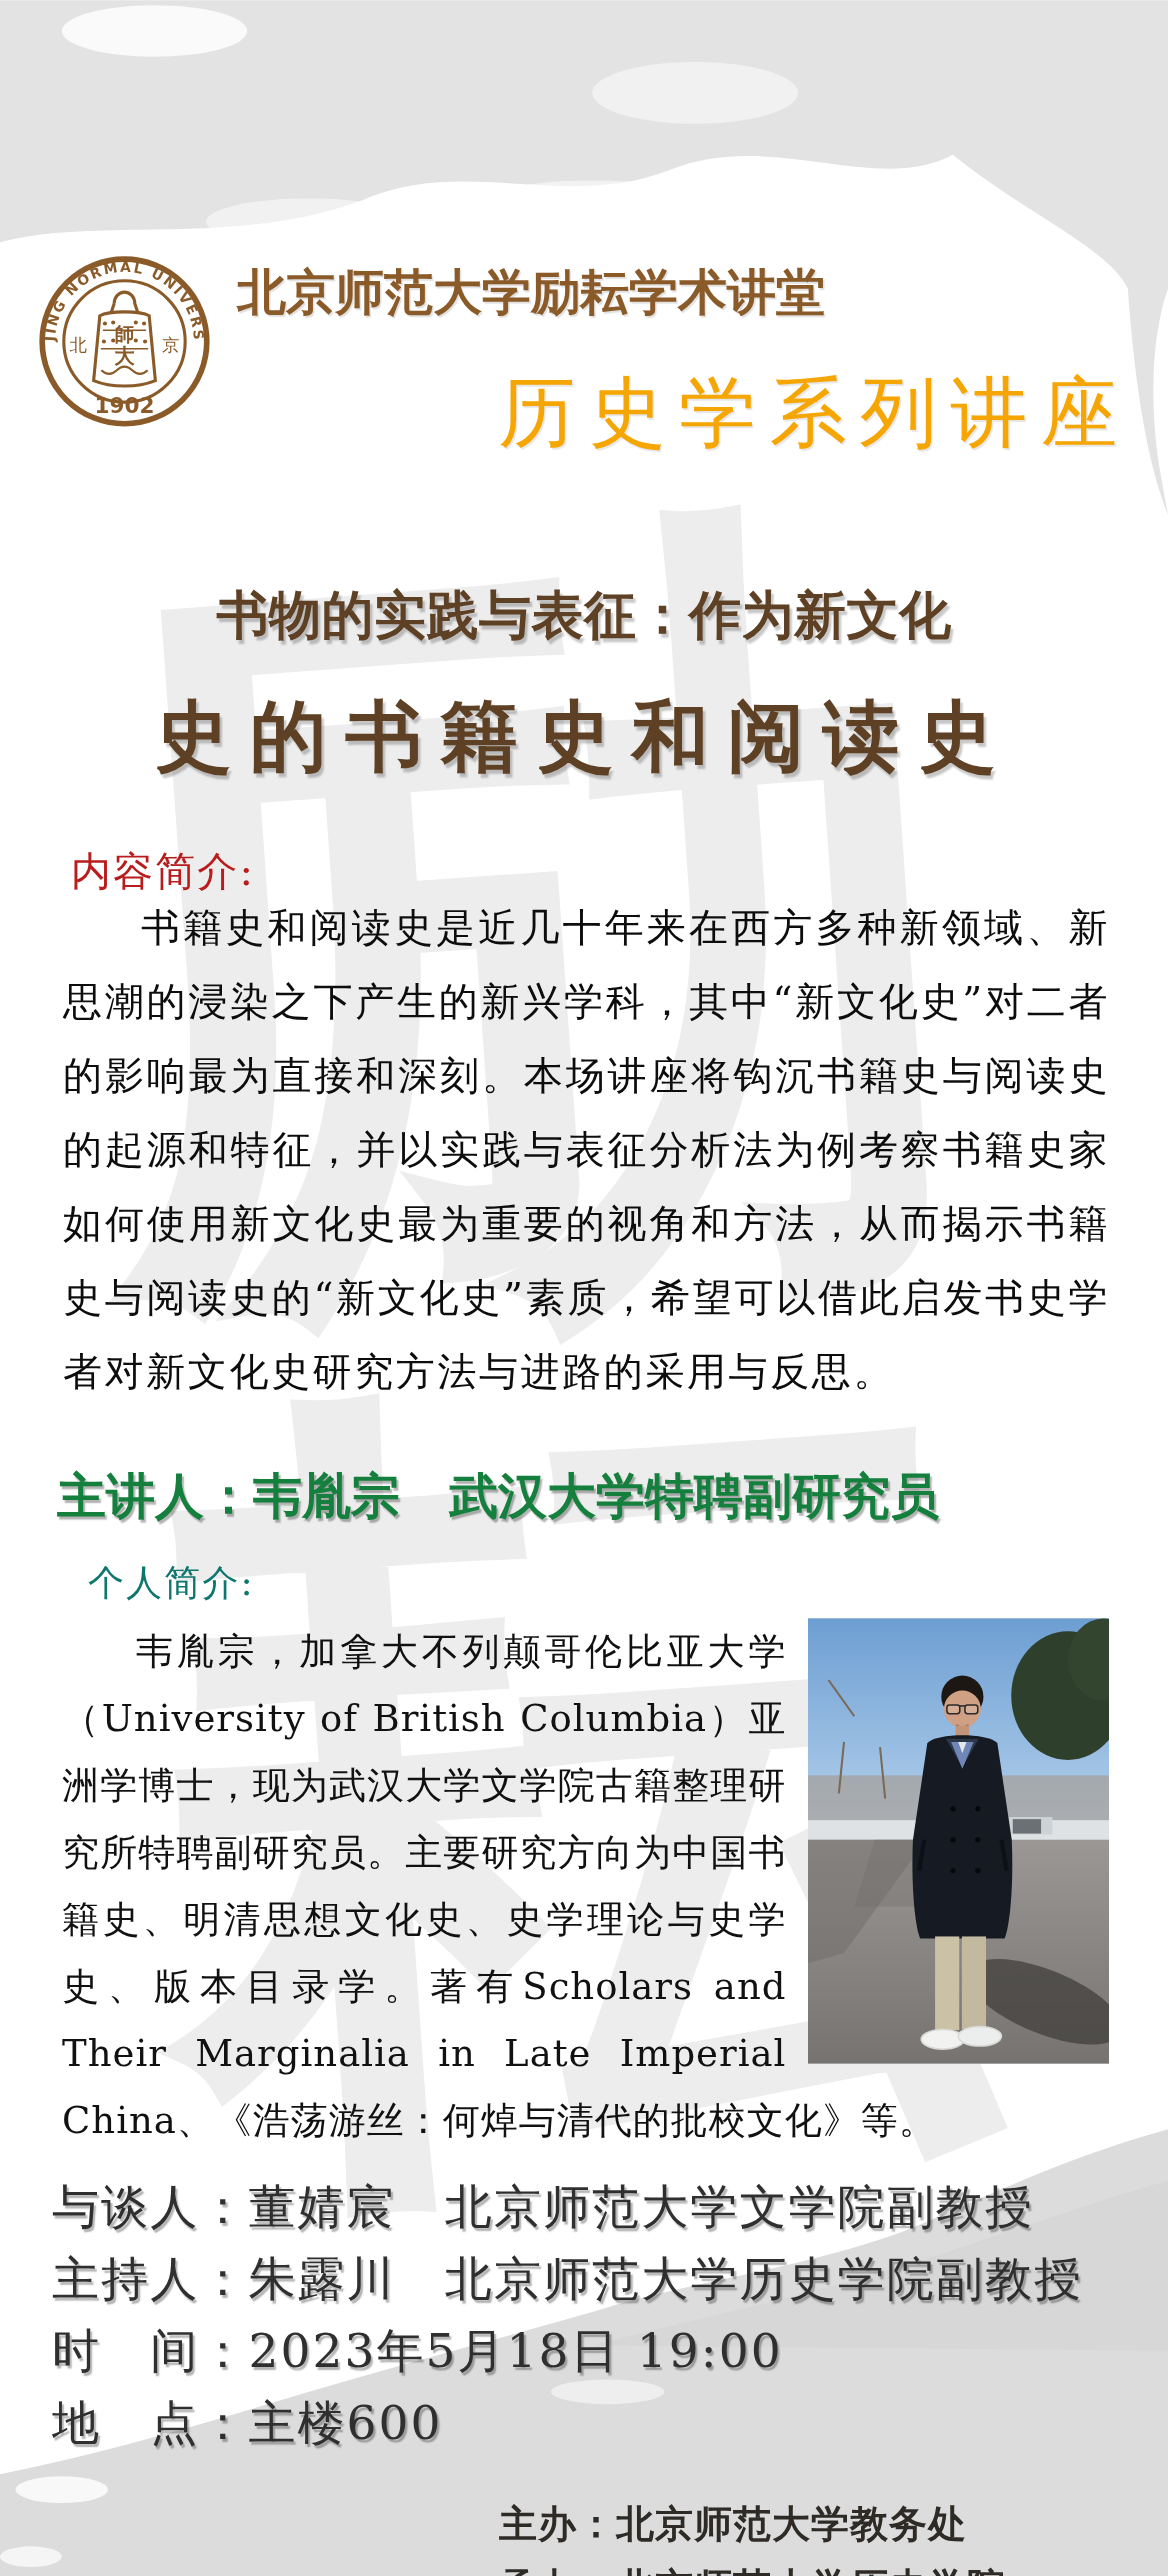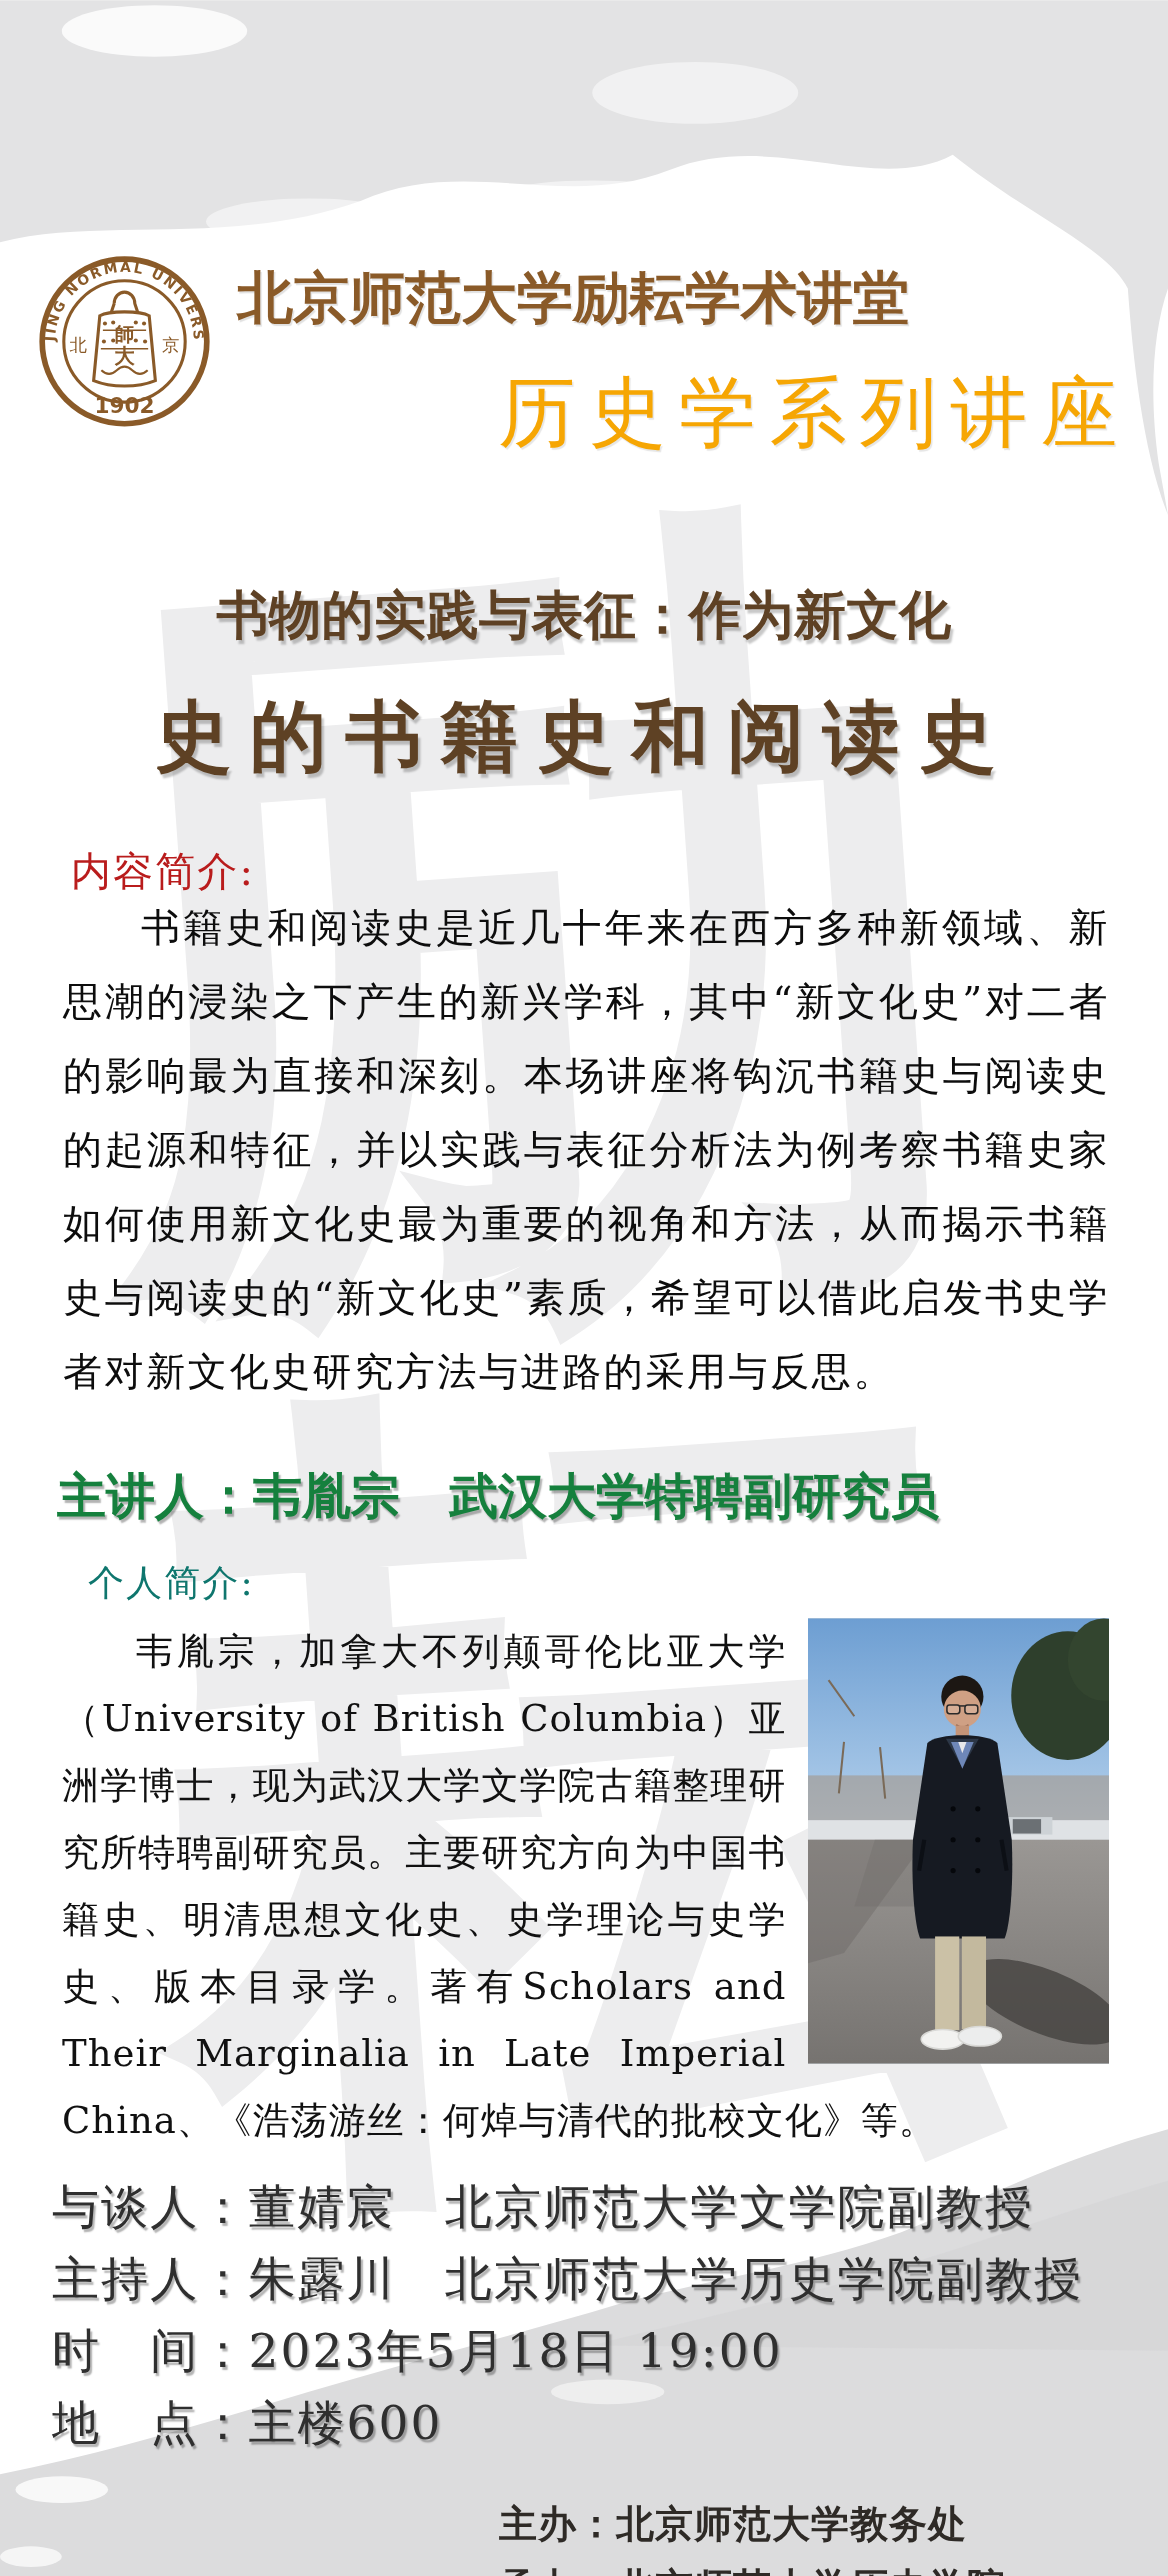--- a/index.html
+++ b/index.html
@@ -25,21 +25,21 @@
     word-break:break-all;
     z-index:0;
     font-family:"DejaVu Serif", serif;
     pointer-events:none;
   }
   
   .logo{position:absolute;left:37px;top:253px;width:175px;height:179px;z-index:1;}
   .h-title{
     position:absolute;left:237px;top:264px;width:894px;
     font-family:"DejaVu Sans","Liberation Sans",sans-serif;font-weight:bold;
-    font-size:56px;line-height:1.2;color:#8a5a28;white-space:nowrap;
+    font-size:49px;line-height:1.2;color:#8a5a28;white-space:nowrap;
     text-shadow:1.5px 2.1px 1px rgba(0,0,0,0.12);
     z-index:1;
   }
   .h-sub{
     position:absolute;left:237px;top:362px;width:894px;text-align:right;
     font-family:"DejaVu Sans","Liberation Sans",sans-serif;font-weight:normal;
     font-size:77px;letter-spacing:13.4px;color:#f6a603;white-space:nowrap;
     text-shadow:1.5px 2.1px 1px rgba(0,0,0,0.10);
     z-index:1;
   }

